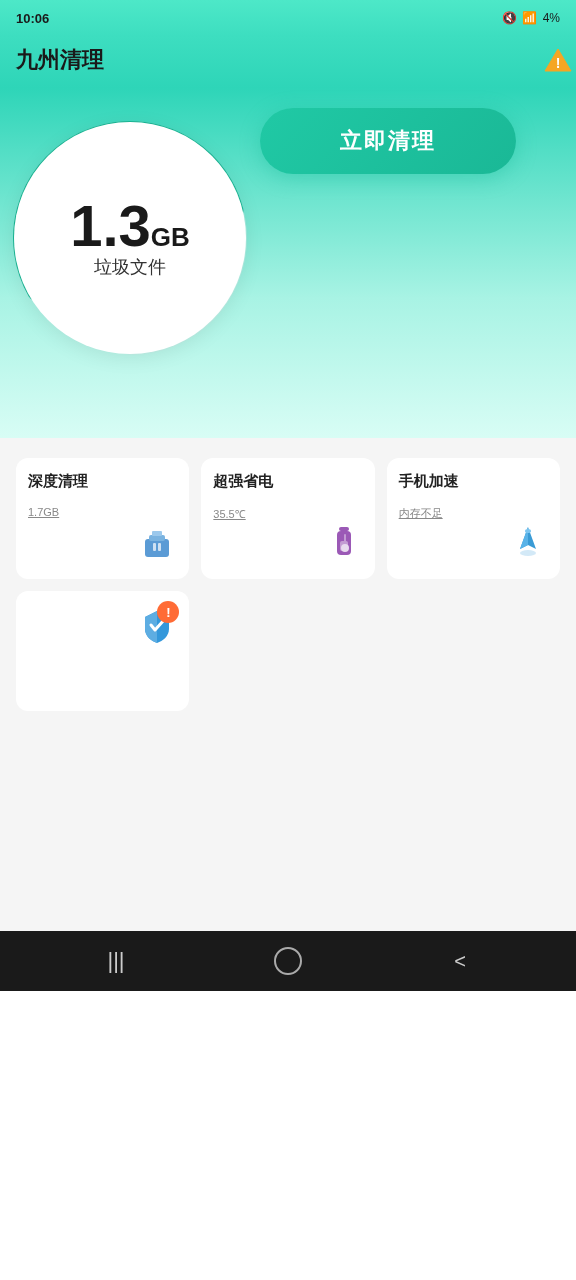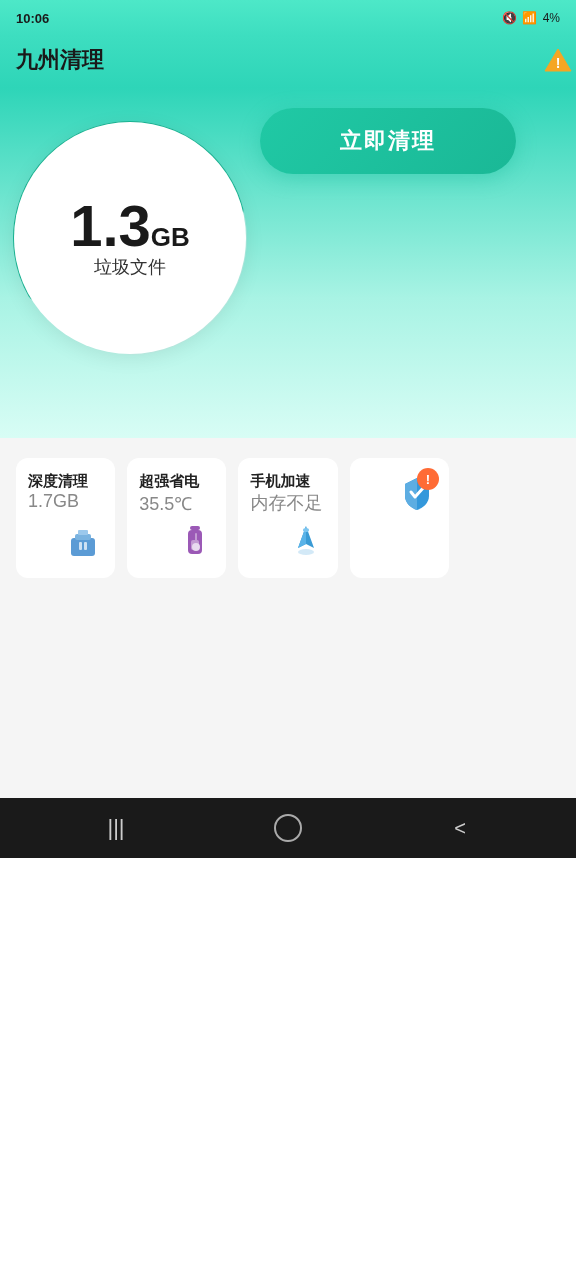--- a/index.html
+++ b/index.html
@@ -116,42 +116,43 @@
     }
 
     
     .cards-section {
       background: #f5f5f5;
       padding: 20px 16px;
       flex: 1;
     }
     .cards-grid {
       display: grid;
-      grid-template-columns: 1fr 1fr 1fr 1fr 1fr;
+      grid-template-columns: 1fr 1fr 1fr;
       gap: 12px;
     }
     .card {
       background: #fff;
       border-radius: 12px;
       padding: 14px 12px;
       position: relative;
       min-height: 120px;
       display: flex;
       flex-direction: column;
       justify-content: space-between;
     }
     .card-title {
       font-size: 15px;
       font-weight: 600;
       color: #222;
     }
     .card-subtitle {
-      font-size: 18px;
+      font-size: 11px;
       color: #888;
-      margin-top: 0;
+      margin-top: 15px;
+      text-decoration: underline;
     }
     .card-badge {
       position: absolute;
       top: 10px;
       right: 10px;
       width: 22px;
       height: 22px;
       border-radius: 50%;
       background: #ff6b35;
       display: flex;

